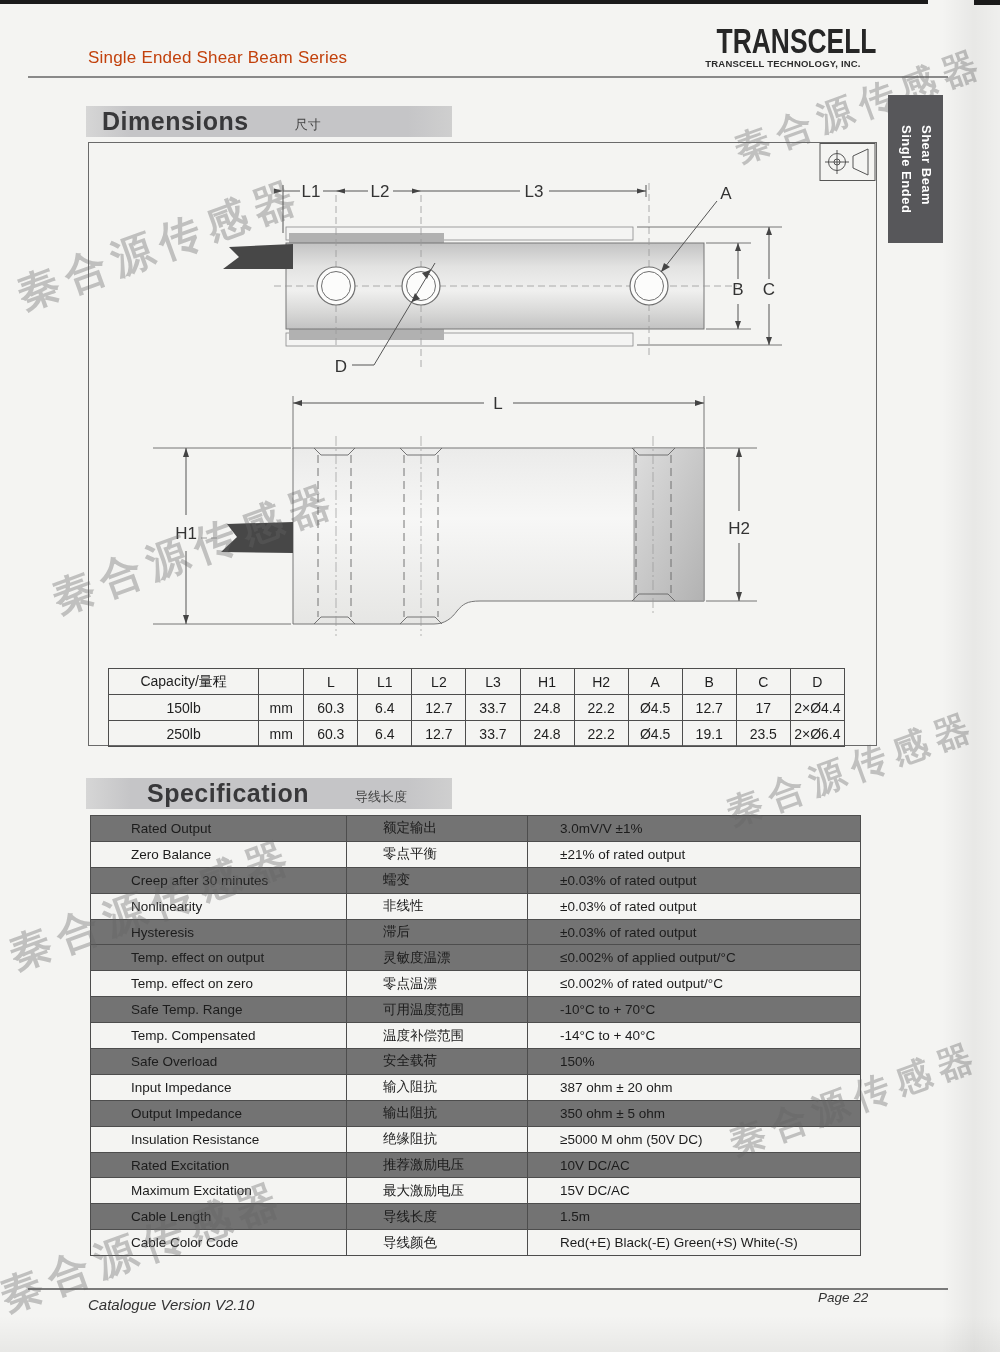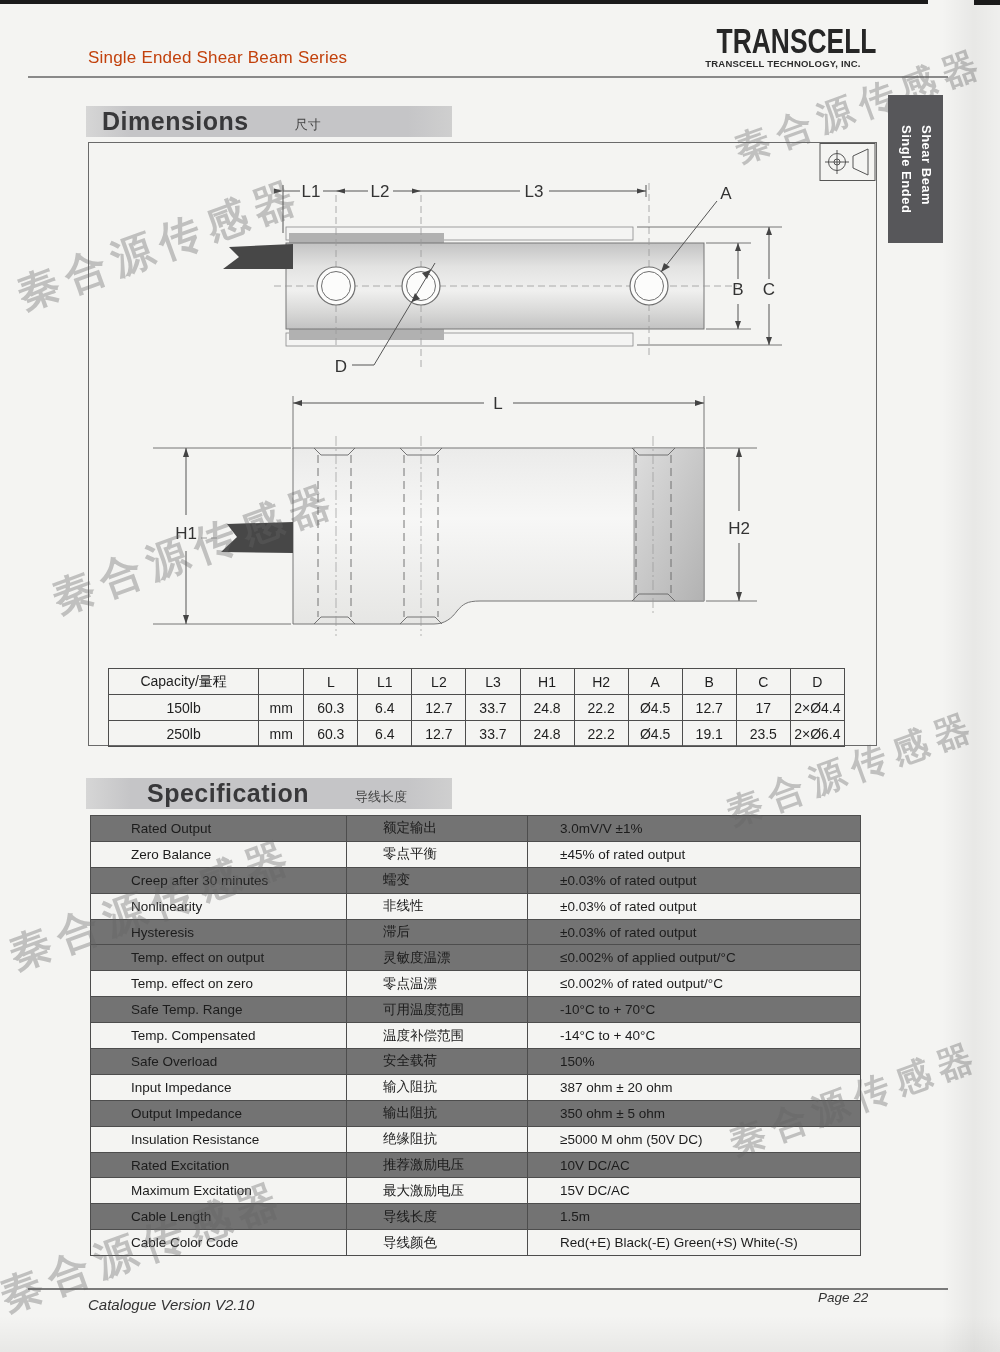--- a/index.html
+++ b/index.html
@@ -334,21 +334,21 @@
       </colgroup>
     <tbody>
         <tr class="gray">
           <td class="en">Rated Output</td>
           <td class="zh">额定输出</td>
           <td class="val">3.0mV/V ±1%</td>
         </tr>
         <tr>
           <td class="en">Zero Balance</td>
           <td class="zh">零点平衡</td>
-          <td class="val">±45% of rated output</td>
+          <td class="val">±21% of rated output</td>
         </tr>
         <tr class="gray">
           <td class="en">Creep after 30 minutes</td>
           <td class="zh">蠕变</td>
           <td class="val">±0.03% of rated output</td>
         </tr>
         <tr>
           <td class="en">Nonlinearity</td>
           <td class="zh">非线性</td>
           <td class="val">±0.03% of rated output</td>

